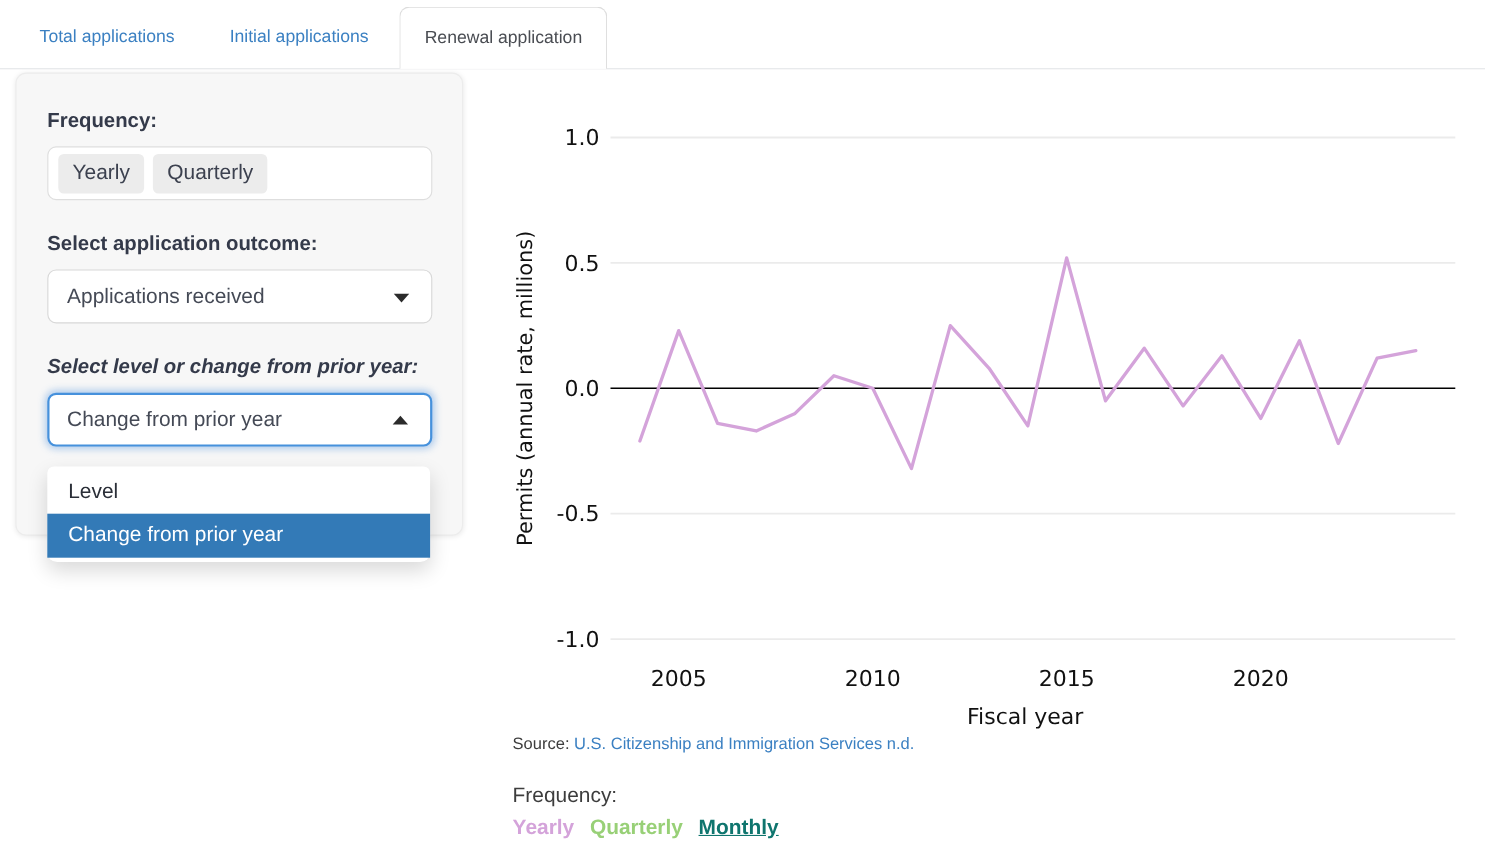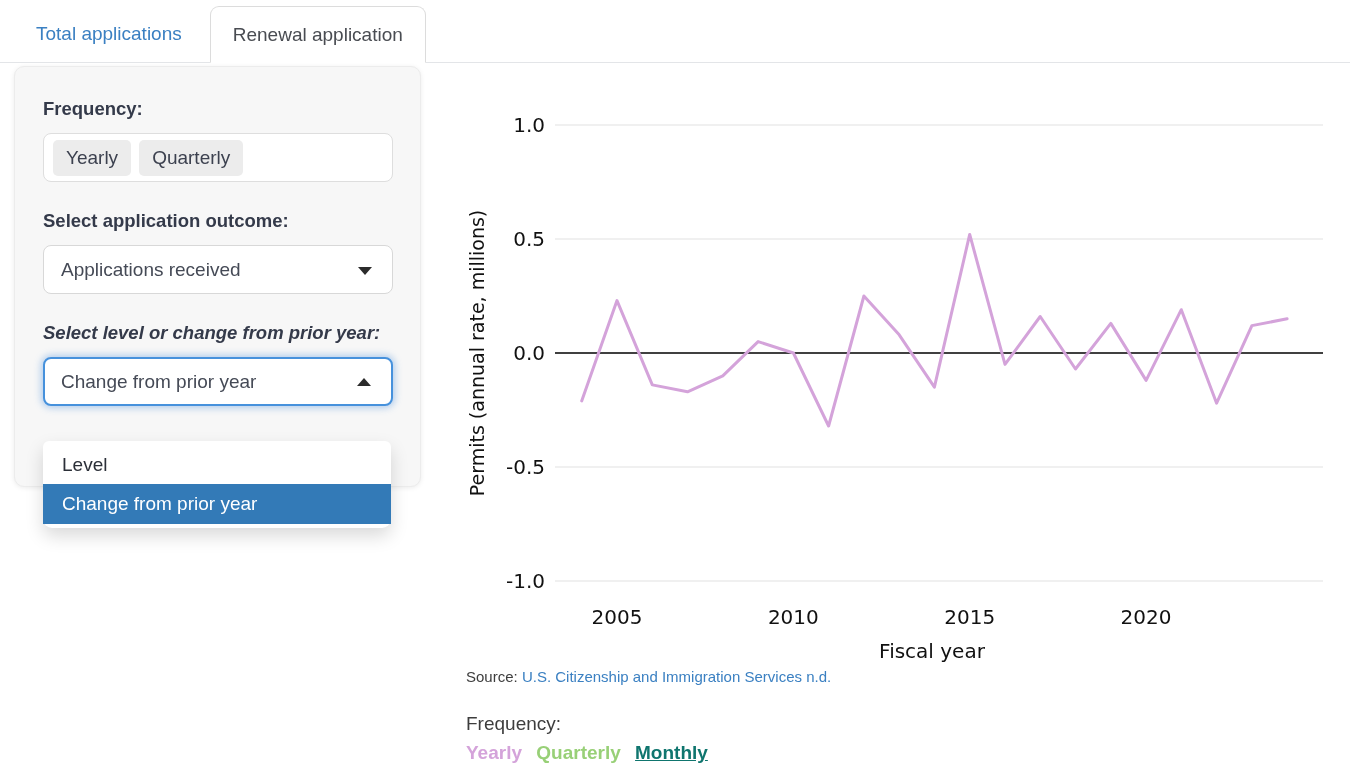--- a/index.html
+++ b/index.html
@@ -4,21 +4,21 @@
 <style>
   * { margin:0; padding:0; box-sizing:border-box; }
   html,body { width:1350px; height:778px; background:#fff; overflow:hidden;
               font-family:"Liberation Sans", sans-serif; }
   body { position:relative; }
 
   
   .tabbar { position:absolute; left:0; top:6px; right:0; height:57px;
             display:flex; align-items:stretch; padding-left:14px;
             border-bottom:1px solid #e3e5e8; }
-  .tab { line-height:55px; padding:0 22px; margin-right:6px; font-size:19px;
+  .tab { line-height:55px; padding:0 22px; margin-right:6px; font-size:16px;
          color:#3b80c2; cursor:pointer; white-space:nowrap; }
   .tab.active { background:#fff; color:#494c52; border:1px solid #dcdcdc;
                 border-bottom:1px solid #fff; border-radius:9px 9px 0 0;
                 margin-bottom:-1px; z-index:2; }
 
   
   .panel { position:absolute; left:14px; top:66px; width:407px; height:421px;
            background:#f7f7f7; border:1px solid #ececec; border-radius:10px;
            box-shadow:0 1px 5px rgba(0,0,0,.08); padding:29px 28px 0 28px;
            color:#3b404d; }
@@ -35,21 +35,21 @@
                margin-bottom:26px; cursor:pointer; position:relative; }
   .selectbox.focused { border:2px solid #4691dc; padding-left:16px;
                        box-shadow:0 0 7px 2px rgba(70,140,220,.40); }
   .caret { width:0; height:0; position:absolute; right:20px; top:50%; }
   .caret.down { border-left:7px solid transparent; border-right:7px solid transparent;
                 border-top:8px solid #2b2b2b; margin-top:-3px; }
   .caret.up { border-left:7px solid transparent; border-right:7px solid transparent;
               border-bottom:8px solid #2b2b2b; margin-top:-4px; }
 
   
-  .menu { position:absolute; left:43px; top:441px; width:348px; background:#fff;
+  .menu { position:absolute; left:43px; top:424px; width:348px; background:#fff;
           border-radius:6px 6px 9px 9px; box-shadow:0 8px 18px rgba(0,0,0,.15);
           padding:5px 0 4px 0; z-index:20; }
   .menu-item { font-size:19px; color:#2b2f38; padding:8px 19px; cursor:pointer; }
   .menu-item.selected { background:#337ab7; color:#fff; padding:9px 19px; }
 
   
   #chart { position:absolute; left:440px; top:80px; }
   #chart text { font-family:"DejaVu Sans", sans-serif; fill:#111; }
 
   
@@ -57,20 +57,21 @@
   .source-row a { color:#3b80c2; text-decoration:none; cursor:pointer; }
   .footer-freq-label { position:absolute; left:466px; top:713px; font-size:19px; color:#3d3d3d; }
   .footer-links { position:absolute; left:466px; top:742px; font-size:19px; font-weight:bold; }
   .footer-links a { text-decoration:none; margin-right:9px; cursor:pointer; }
 </style>
 </head>
 <body>
 
 <div class="tabbar">
   <div class="tab">Total applications</div>
+  <div class="tab">Initial applications</div>
   <div class="tab active">Renewal application</div>
 </div>
 
 <div class="panel">
   <div class="field-label">Frequency:</div>
   <div class="chip-box">
     <span class="chip">Yearly</span>
     <span class="chip">Quarterly</span>
   </div>
 

